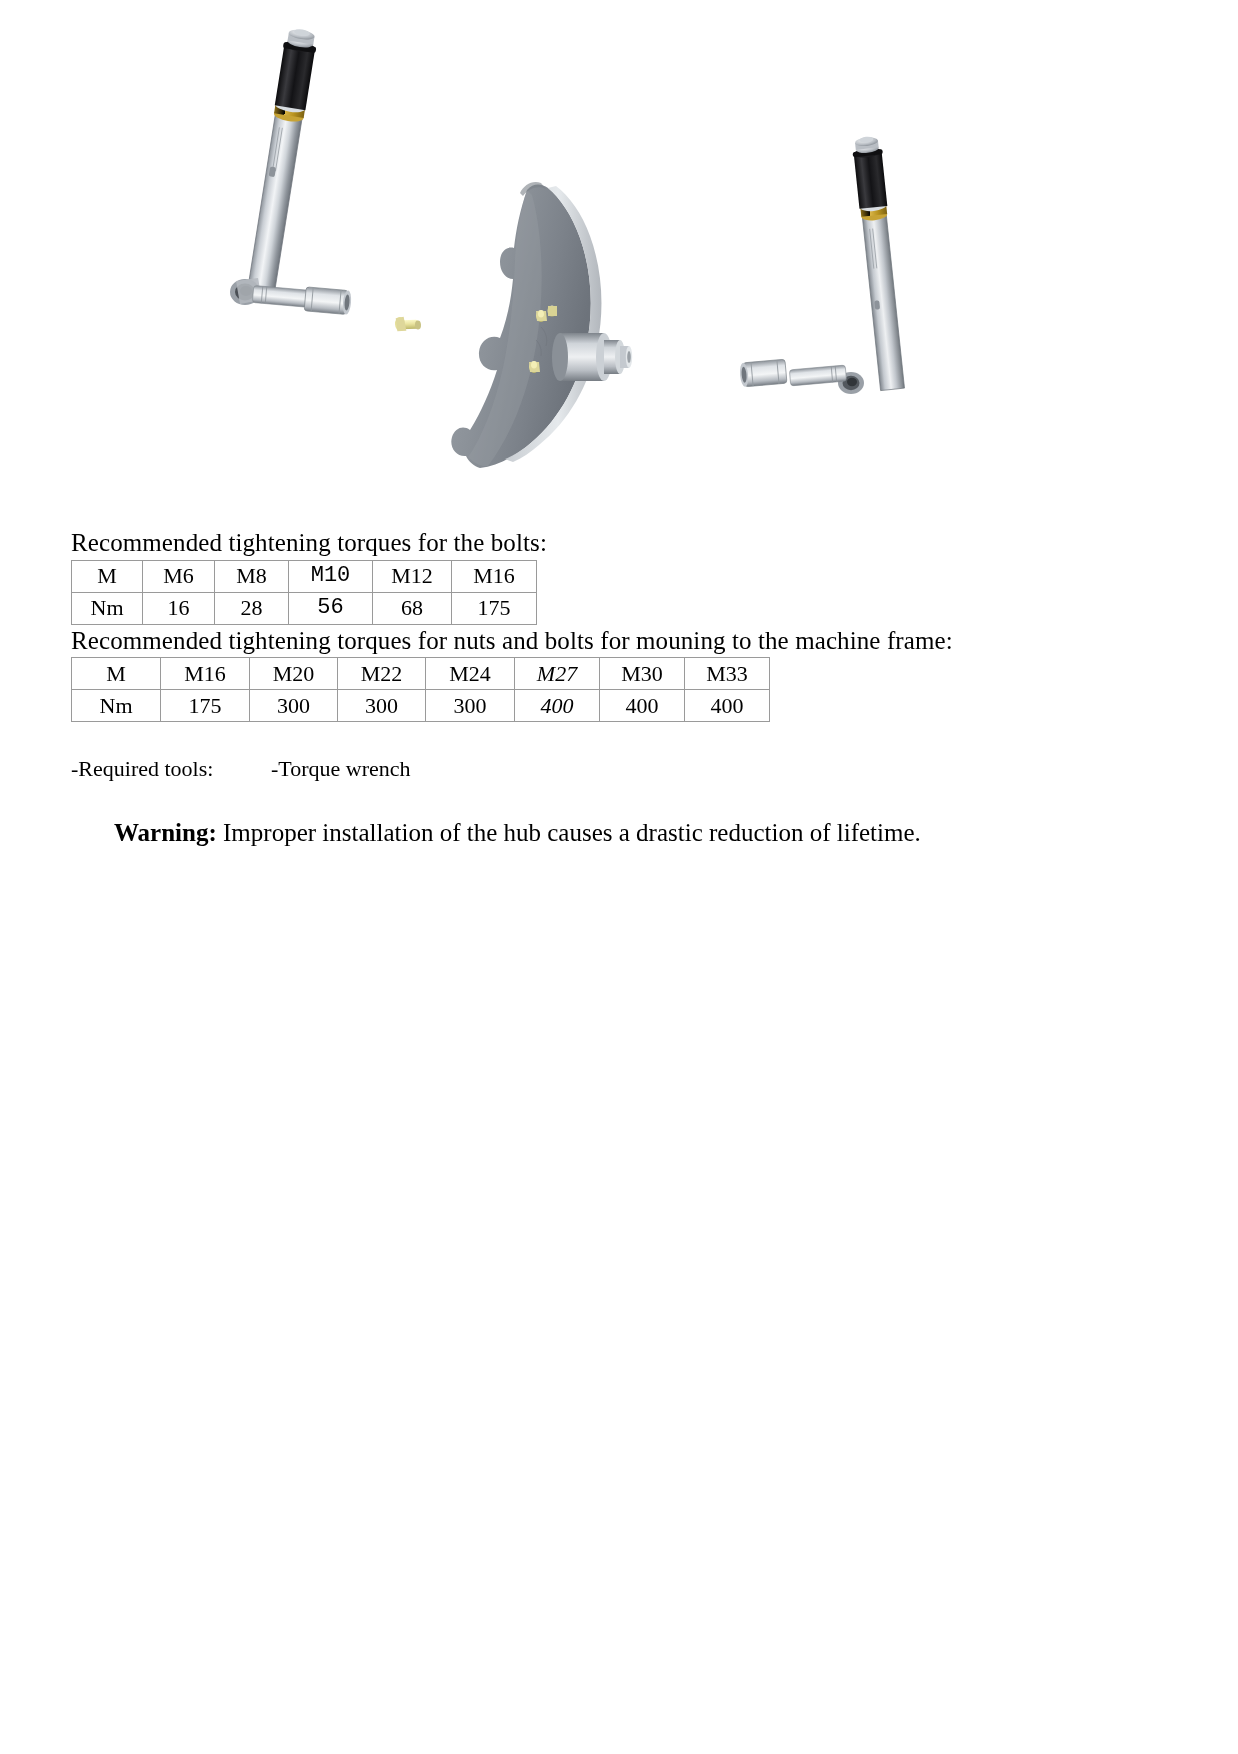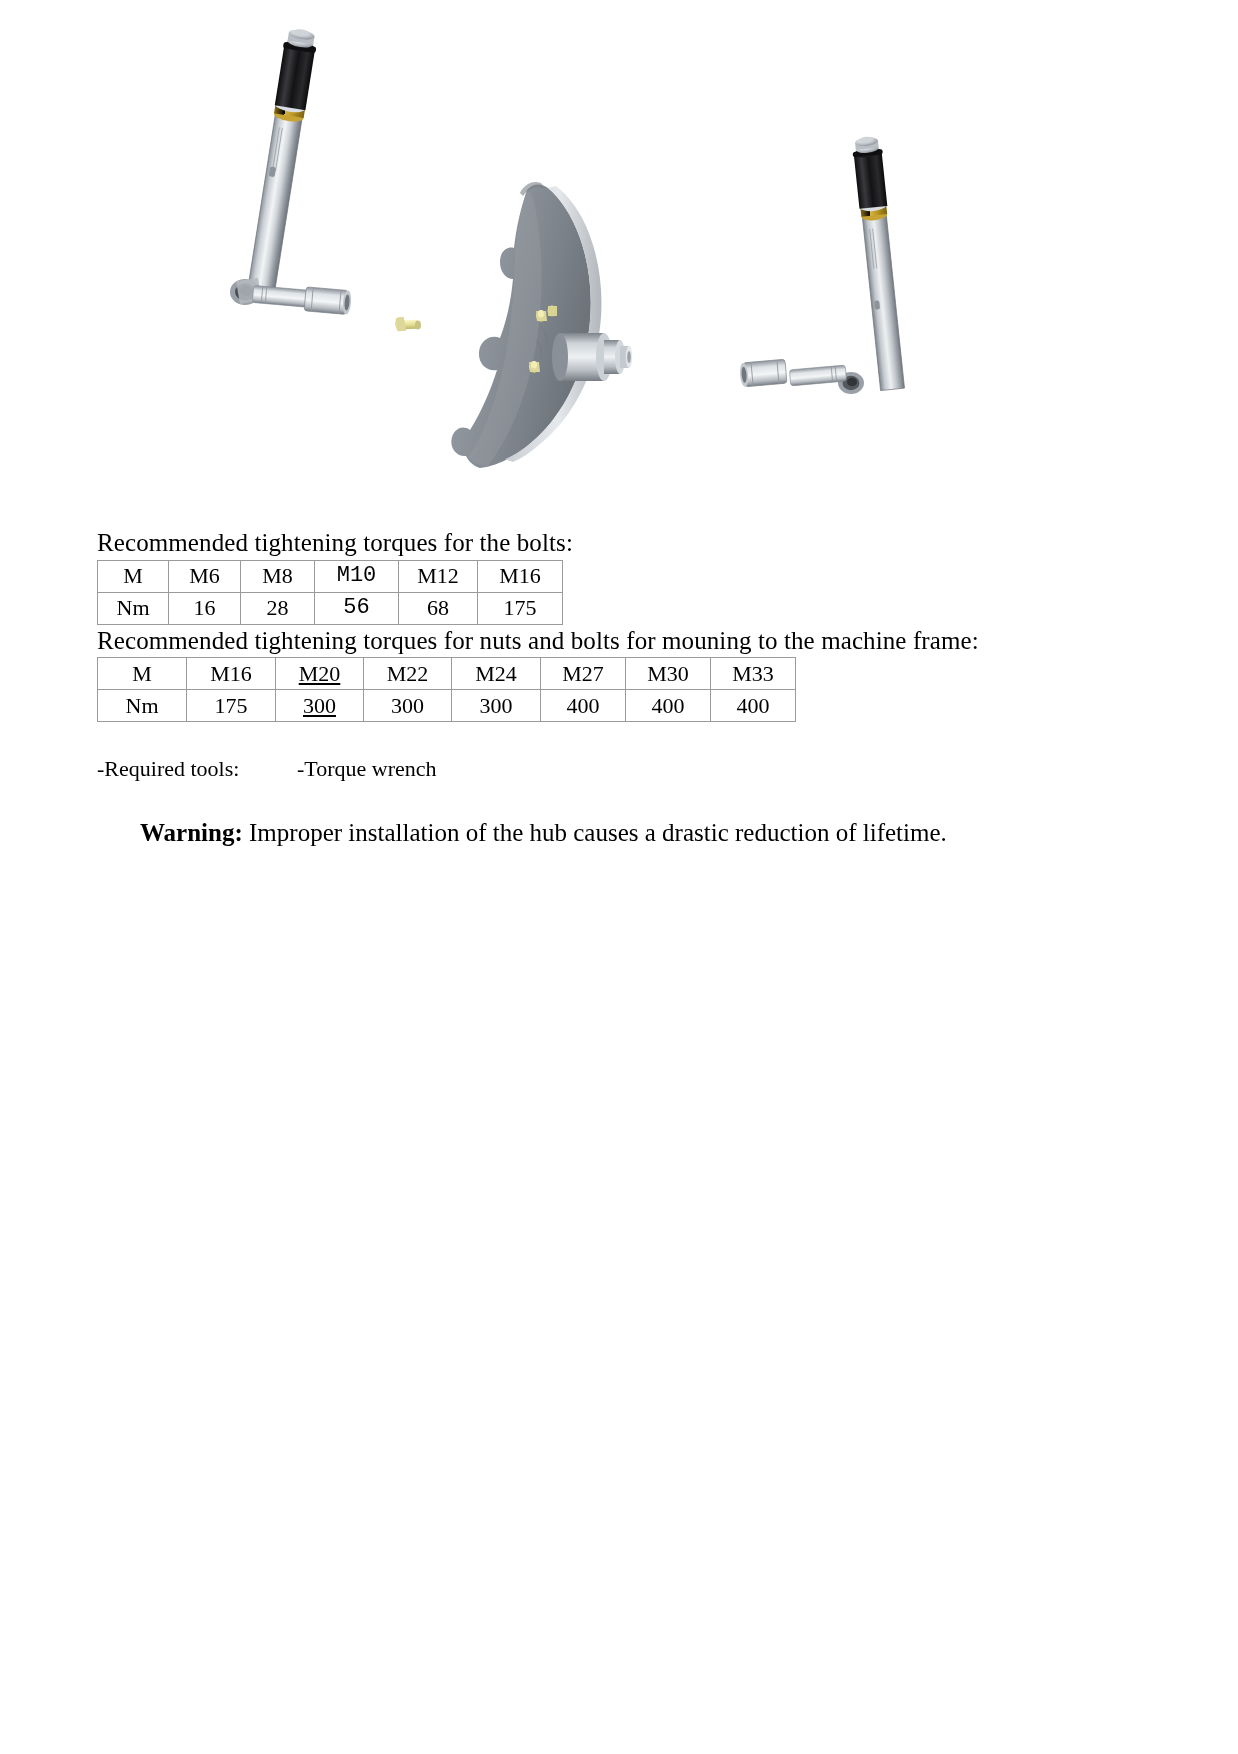--- a/index.html
+++ b/index.html
@@ -22,21 +22,21 @@
     left: 0;
     top: 0;
     width: 1238px;
     height: 510px;
   }
   #illustration svg { display: block; }
 
   
   #doc {
     position: absolute;
-    left: 97px;
+    left: 71px;
     top: 528px;
     width: 1070px;
   }
 
   .para {
     font-size: 25px;
     line-height: 1.22;
     white-space: nowrap;
     letter-spacing: 0.1px;
   }
@@ -60,24 +60,24 @@
   #table-bolts td.c0 { width: 62px; }
   #table-bolts td.c1 { width: 63px; }
   #table-bolts td.c2 { width: 65px; }
   #table-bolts td.c3 { width: 75px; font-family: Liberation Mono, monospace; }
   #table-bolts td.c4 { width: 70px; }
   #table-bolts td.c5 { width: 76px; }
 
   
   #table-frame td.d0 { width: 80px; }
   #table-frame td.d1 { width: 80px; }
-  #table-frame td.d2 { width: 79px; text-decoration: underline; }
+  #table-frame td.d2 { width: 79px; }
   #table-frame td.d3 { width: 79px; }
   #table-frame td.d4 { width: 80px; }
-  #table-frame td.d5 { width: 76px; }
+  #table-frame td.d5 { width: 76px; font-style: italic; }
   #table-frame td.d6 { width: 76px; }
   #table-frame td.d7 { width: 76px; }
   .spacer-md { height: 32px; }
   .spacer-lg { height: 36px; }
 
   .tools-row {
     font-size: 22px;
     line-height: 1.28;
     white-space: nowrap;
   }

